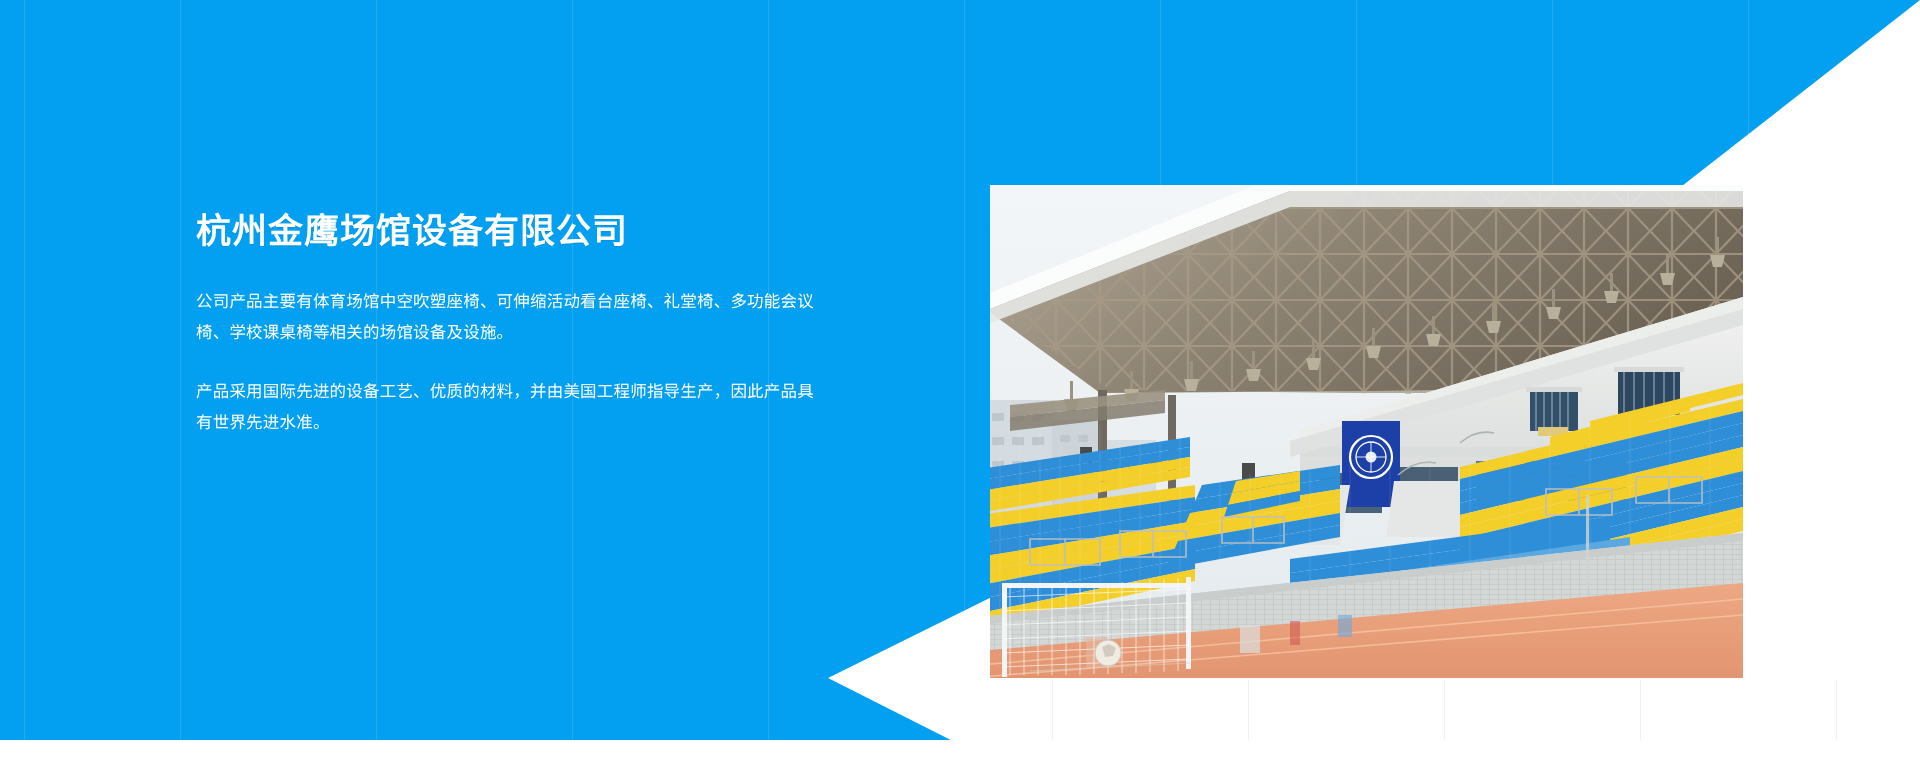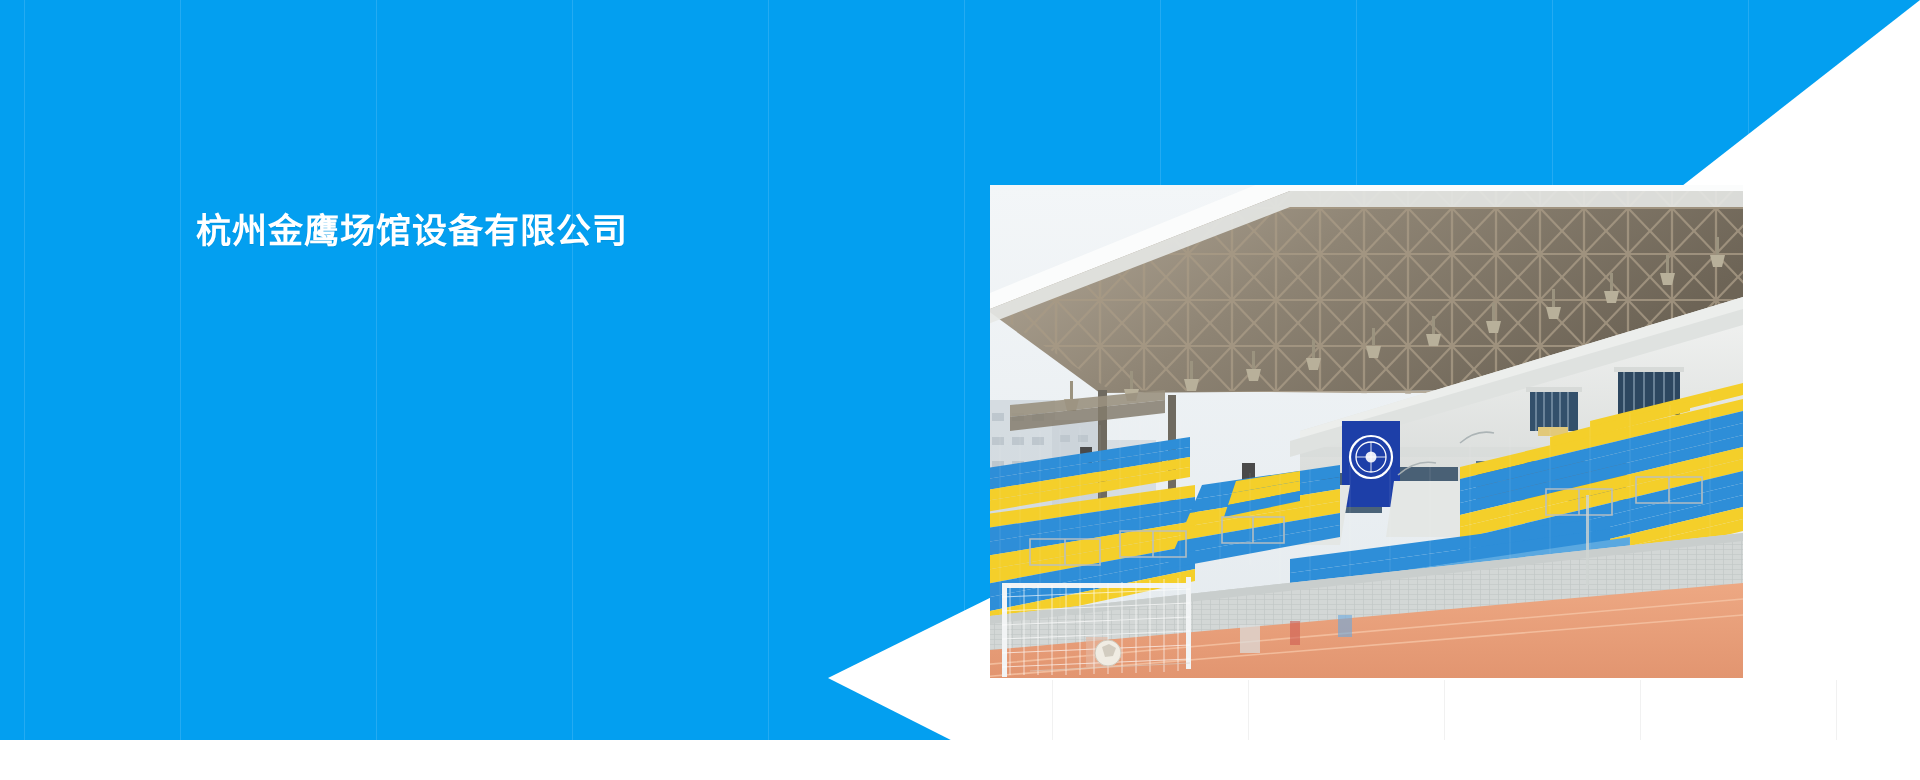--- a/index.html
+++ b/index.html
@@ -127,21 +127,23 @@
   <div class="blue-base"></div>
   <div class="cut-topright"></div>
   <div class="cut-rightfill"></div>
   <div class="cut-wedge"></div>
   <div class="grid-lines"></div>
   <div class="grid-lines-light"></div>
 
   <div class="text-col">
     <h1 class="company-title">杭州金鹰场馆设备有限公司</h1>
 
-
+    <p class="para">公司产品主要有体育场馆中空吹塑座椅、可伸缩活动看台座椅、礼堂椅、多功能会议椅、学校课桌椅等相关的场馆设备及设施。</p>
+
+    <p class="para">产品采用国际先进的设备工艺、优质的材料，并由美国工程师指导生产，因此产品具有世界先进水准。</p>
 
   </div>
 
   <div class="photo">
     <svg viewBox="0 0 753 493" preserveAspectRatio="xMidYMid slice">
       <defs>
         <linearGradient id="skyg" x1="0" y1="0" x2="0" y2="1">
           <stop offset="0" stop-color="#f3f6f8"></stop>
           <stop offset="1" stop-color="#e4eaee"></stop>
         </linearGradient>

